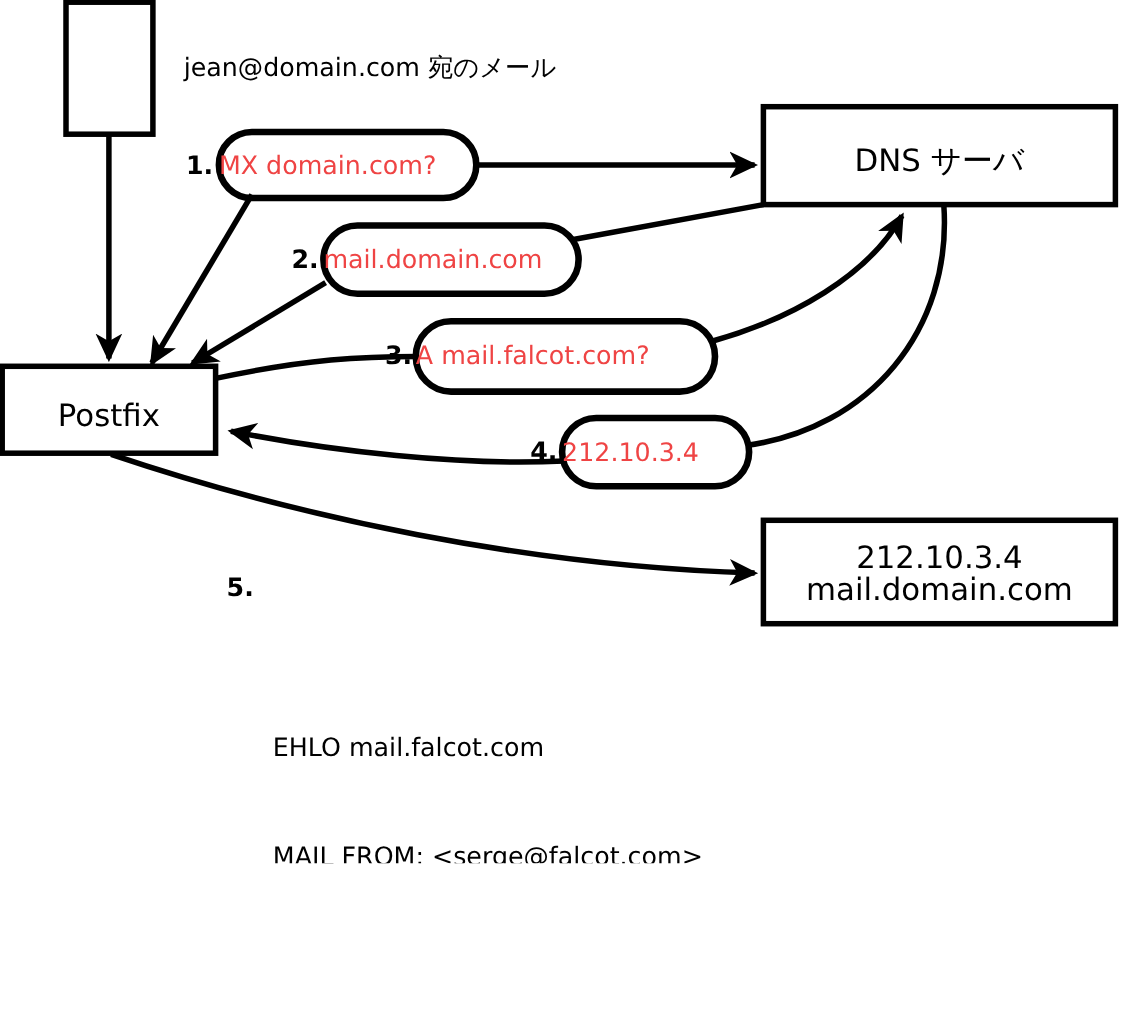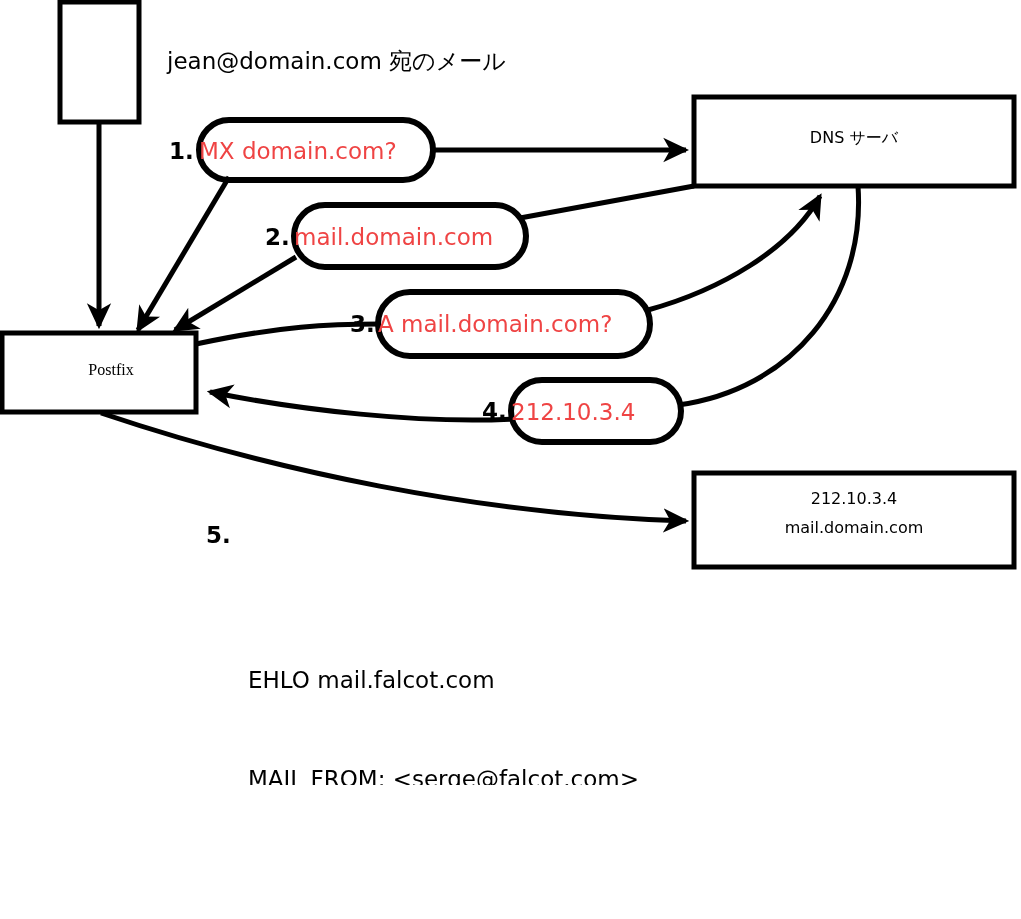--- a/index.html
+++ b/index.html
@@ -32,21 +32,21 @@
     stroke: #000000;
     stroke-width: 6;
   }
   .conn {
     fill: none;
     stroke: #000000;
     stroke-width: 5;
   }
   .node-label {
     position: absolute;
-    font-size: 16px;
+    font-size: 28px;
     color: #000000;
     line-height: 1.25;
     text-align: center;
     white-space: nowrap;
   }
   .bubble-label {
     position: absolute;
     font-size: 23px;
     color: #ef4444;
     white-space: nowrap;
@@ -120,36 +120,36 @@
 
     <path class="conn" d="M 858 186 C 866 300, 790 390, 678 405"></path>
 
     <path class="conn" marker-end="url(#arrowbig)" d="M 513 419 C 420 424, 300 410, 210 392"></path>
 
     <path class="conn" marker-end="url(#arrowbig)" d="M 101 413 C 270 470, 480 515, 686 521"></path>
   </svg>
 
   <div class="caption" style="left:167px; top:46px;">jean@domain.com 宛のメール</div>
 
-  <div class="node-label" style="left:14px; top:360px; width:194px;font-family:Liberation Serif, serif;">Postfix</div>
+  <div class="node-label" style="left:2px; top:360px; width:194px;">Postfix</div>
 
   <div class="node-label" style="left:694px; top:128px; width:320px;">DNS サーバ</div>
 
   <div class="node-label" style="left:694px; top:489px; width:320px;">212.10.3.4</div>
   <div class="node-label" style="left:694px; top:518px; width:320px;">mail.domain.com</div>
 
   <div class="step-num" style="left:169px; top:138px;">1.</div>
   <div class="step-num" style="left:265px; top:224px;">2.</div>
   <div class="step-num" style="left:350px; top:311px;">3.</div>
   <div class="step-num" style="left:482px; top:398px;">4.</div>
   <div class="step-num" style="left:206px; top:522px;">5.</div>
 
   <div class="bubble-label" style="left:199px; top:138px; width:234px;">MX domain.com?</div>
   <div class="bubble-label" style="left:294px; top:224px; width:232px;">mail.domain.com</div>
-  <div class="bubble-label" style="left:378px; top:311px; width:272px;">A mail.domain.com?</div>
+  <div class="bubble-label" style="left:378px; top:311px; width:272px;">A mail.falcot.com?</div>
   <div class="bubble-label" style="left:511px; top:399px; width:170px;">212.10.3.4</div>
 
 
   <div class="smtp-block">
     <div class="smtp-line">EHLO mail.falcot.com</div>
     <div class="smtp-line">MAIL FROM: &lt;serge@falcot.com&gt;</div>
     
     
     
     

